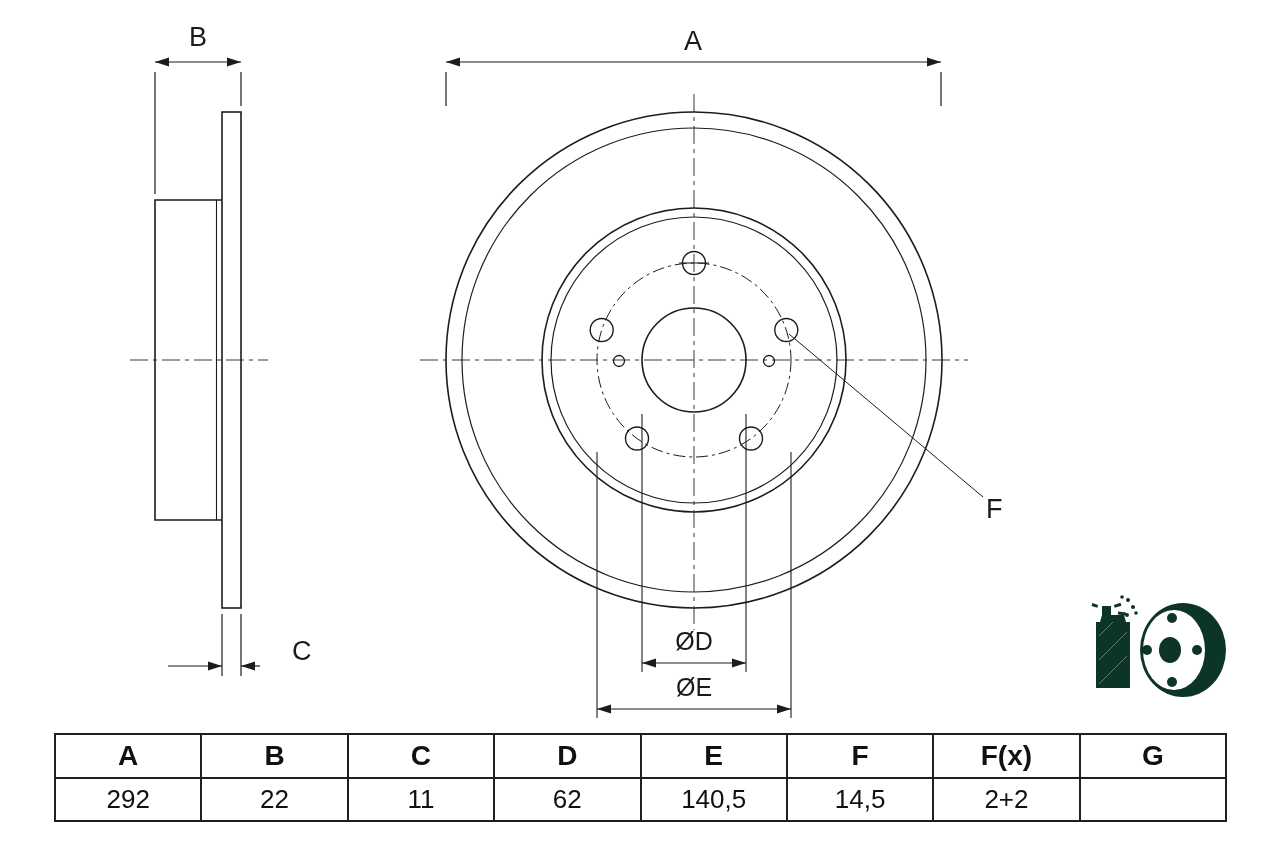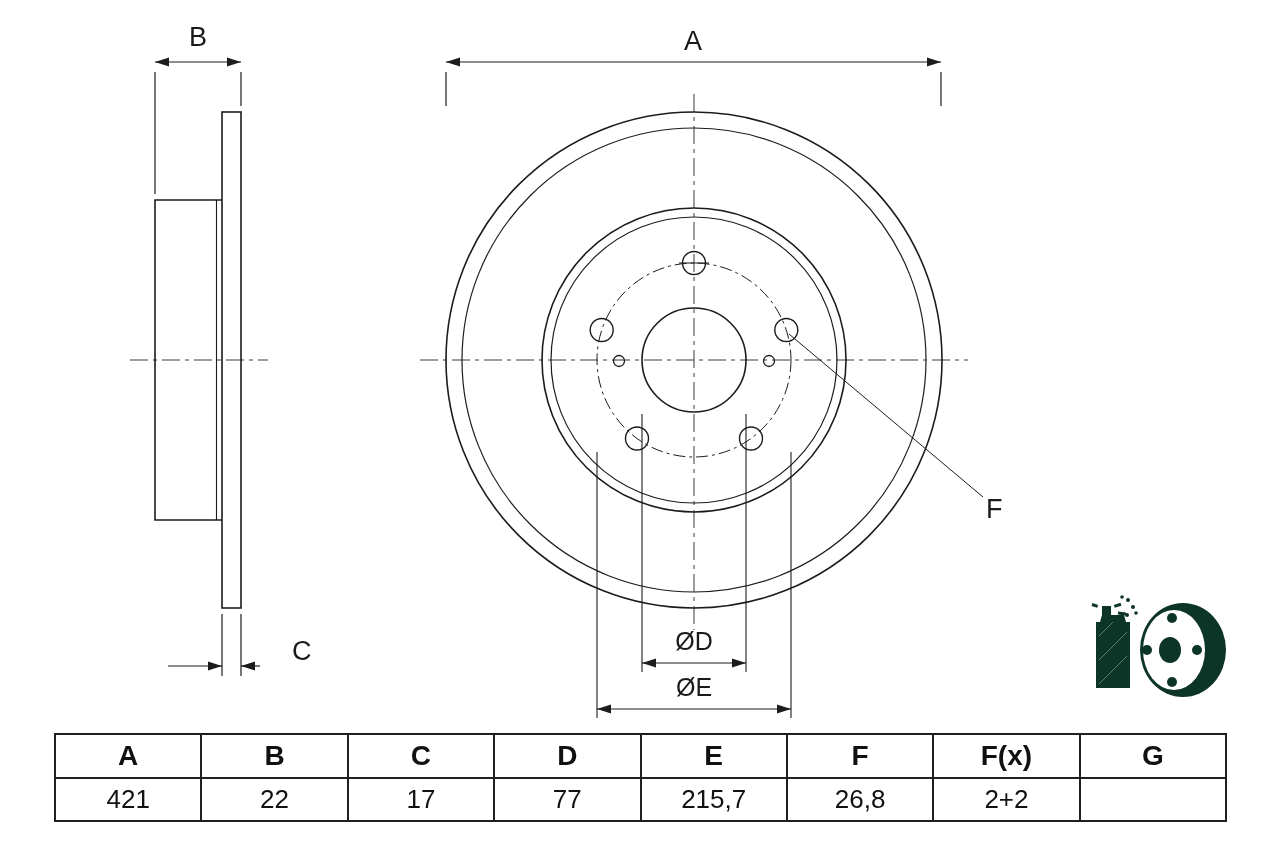--- a/index.html
+++ b/index.html
@@ -187,25 +187,25 @@
         <th>A</th>
         <th>B</th>
         <th>C</th>
         <th>D</th>
         <th>E</th>
         <th>F</th>
         <th>F(x)</th>
         <th>G</th>
       </tr>
       <tr>
-        <td>421</td>
+        <td>292</td>
         <td>22</td>
-        <td>17</td>
-        <td>77</td>
-        <td>215,7</td>
-        <td>26,8</td>
+        <td>11</td>
+        <td>62</td>
+        <td>140,5</td>
+        <td>14,5</td>
         <td>2+2</td>
         <td></td>
       </tr>
     </tbody>
   </table>
 
 </div>
 
 </body></html>

